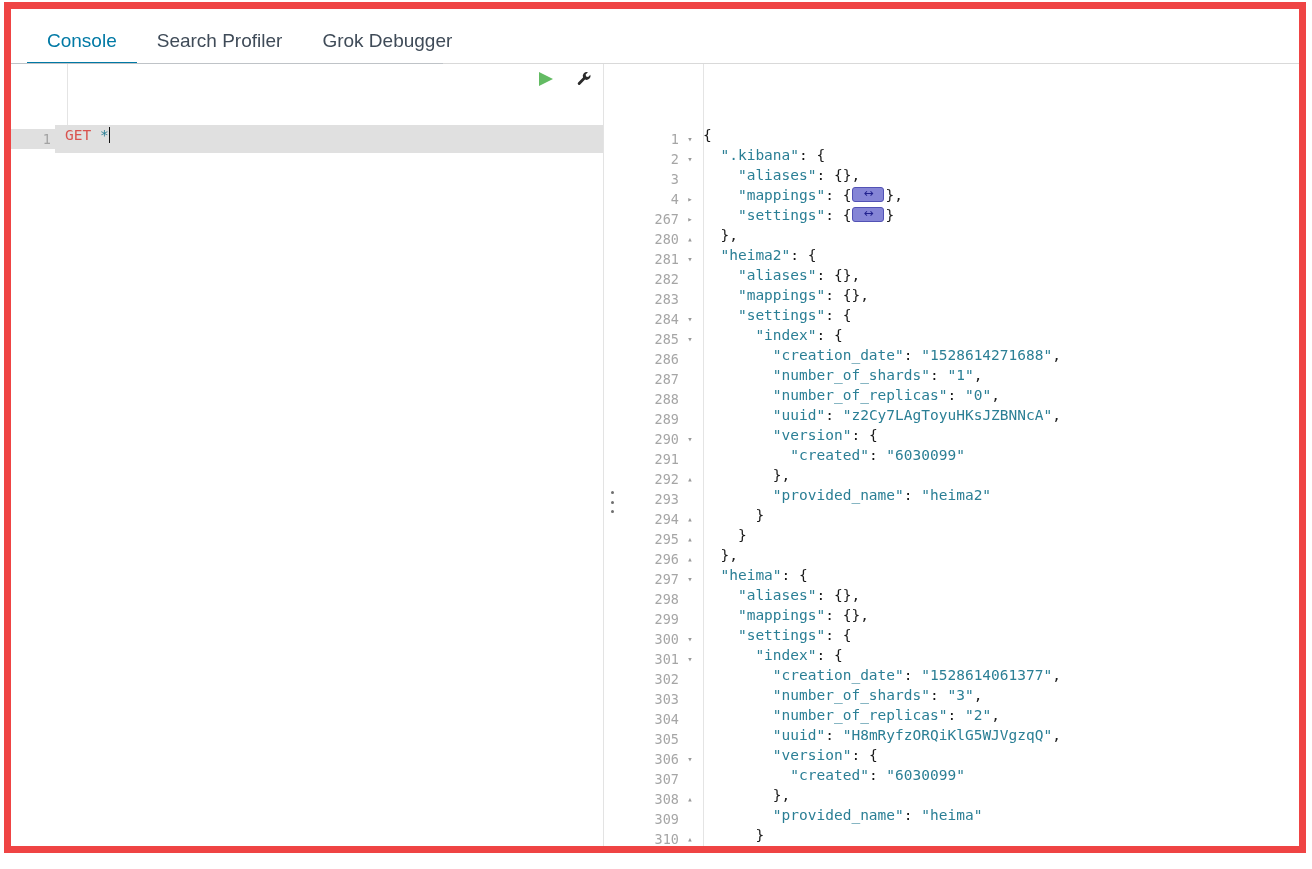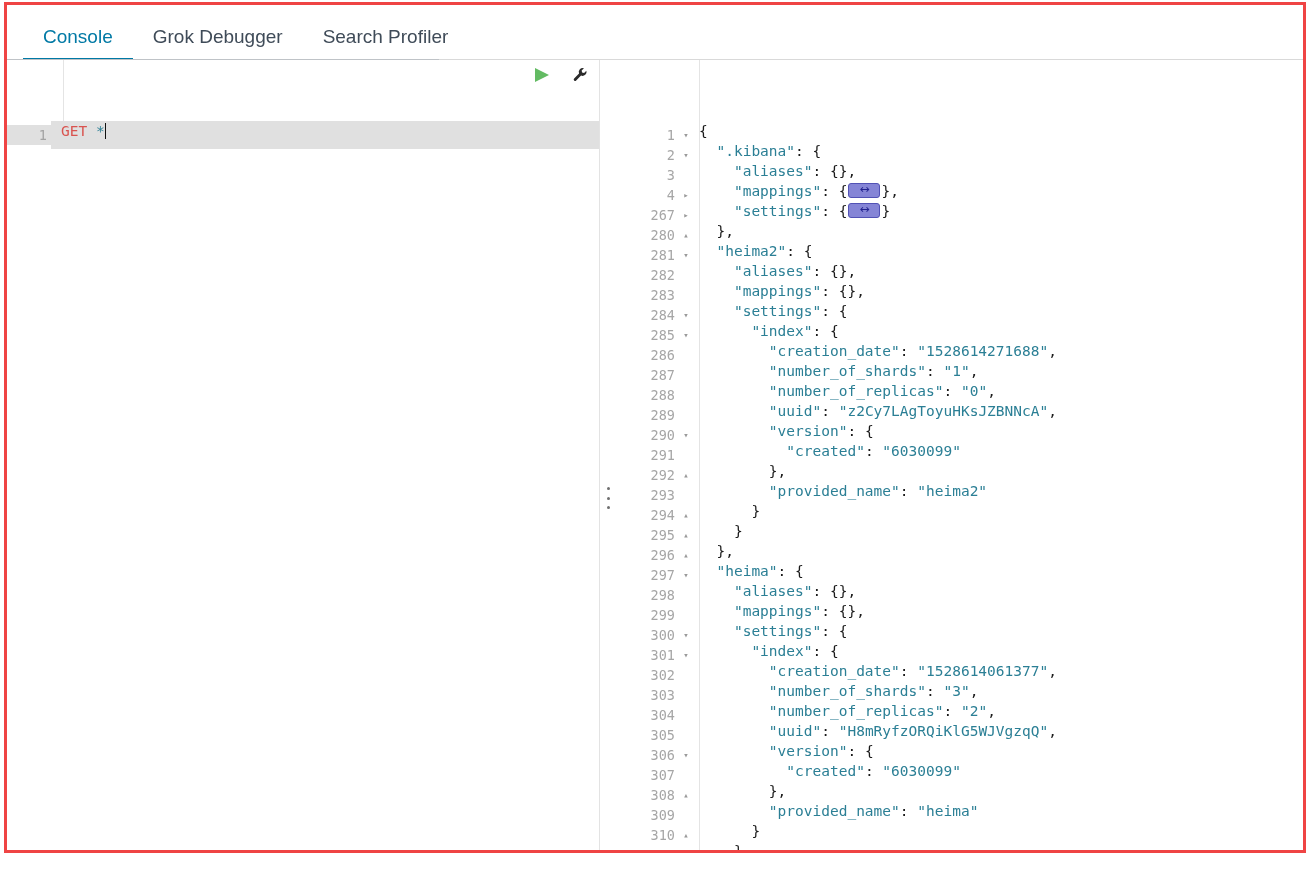--- a/index.html
+++ b/index.html
@@ -12,21 +12,21 @@
     height: 869px;
     font-family: "Liberation Sans", sans-serif;
     overflow: hidden;
   }
   .app-frame {
     position: absolute;
     left: 4px;
     top: 2px;
     width: 1302px;
     height: 851px;
-    border: 3px solid #ef4444;
+    border: 7px solid #ef4444;
     box-sizing: border-box;
     background: #ffffff;
     overflow: hidden;
   }
 
   
   .tabbar {
     position: relative;
     height: 55px;
     box-sizing: border-box;
@@ -260,24 +260,24 @@
 <body>
 
 <div class="app-frame">
 
   <div class="tabbar">
     <div class="tabs">
       <div class="tab active">
         <span>Console</span>
       </div>
       <div class="tab">
+        <span>Search Profiler</span>
+      </div>
+      <div class="tab">
         <span>Grok Debugger</span>
-      </div>
-      <div class="tab">
-        <span>Search Profiler</span>
       </div>
     </div>
     <div class="tabbar-underline"></div>
     <div class="tabbar-underline-strong"></div>
   </div>
 
   <div class="editors">
 
     <div class="pane pane-left">
       <div class="code" id="request-code">

